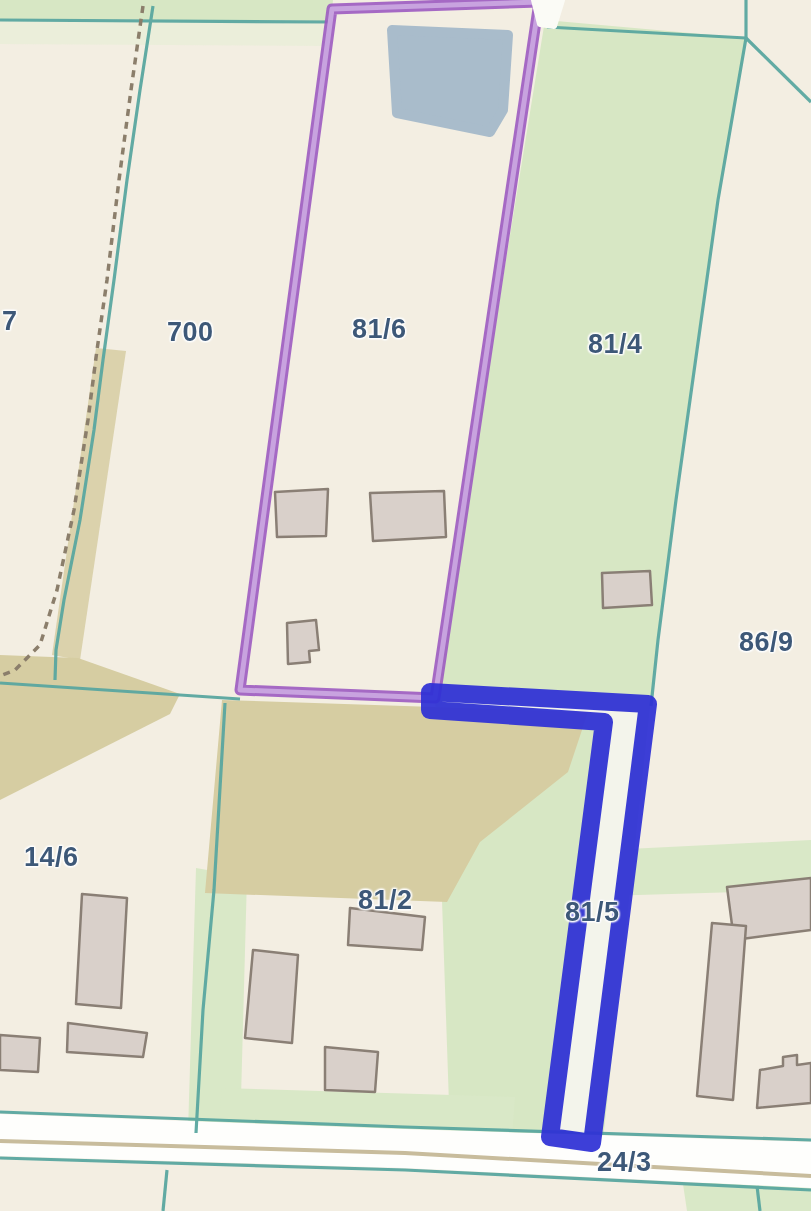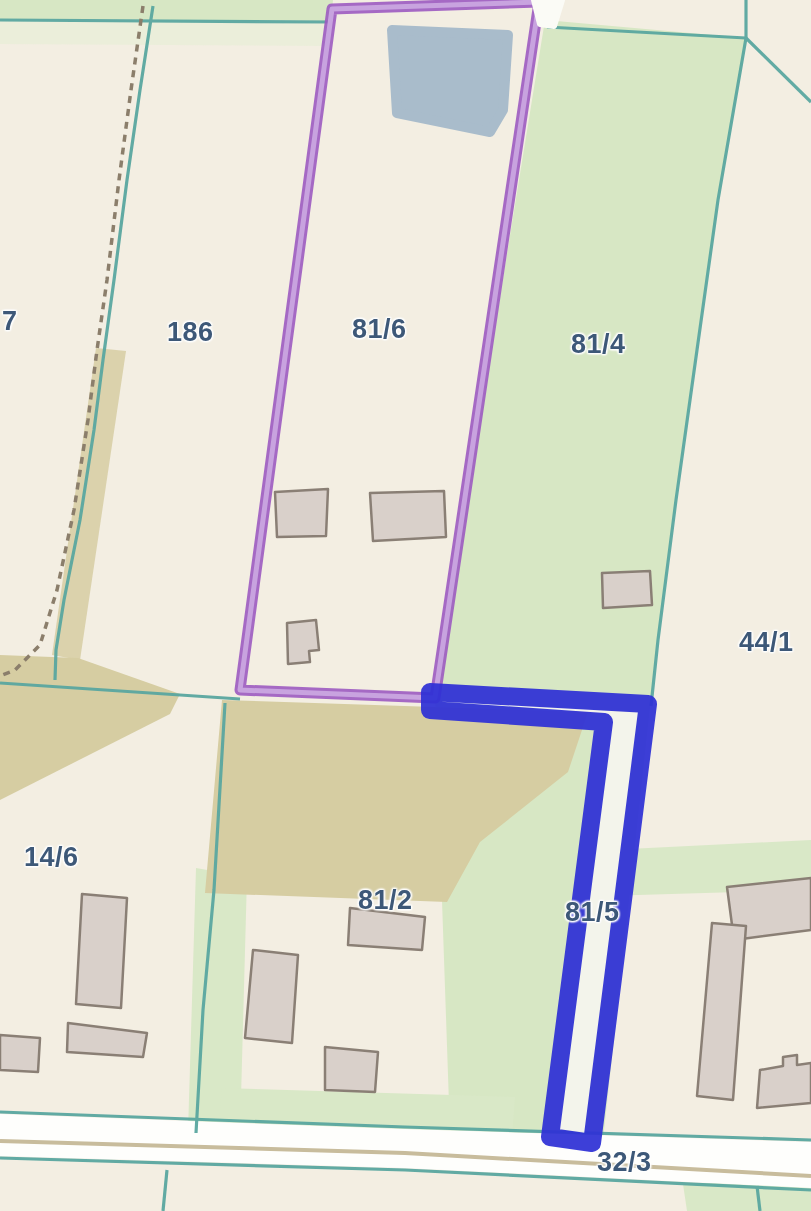--- a/index.html
+++ b/index.html
@@ -78,22 +78,22 @@
       <path d="M332,9 L539,2 L435,698 L240,690 Z" fill="none" stroke="#9c5ac1" stroke-width="11" stroke-linejoin="round" opacity="0.9"></path>
       <path d="M332,9 L539,2 L435,698 L240,690 Z" fill="none" stroke="#c9a6e0" stroke-width="5" stroke-linejoin="round" opacity="0.95"></path>
     </g>
 
     <polygon points="534,0 562,0 554,26 540,24" fill="#fbfbf6" stroke="#fbfbf6" stroke-width="6" stroke-linejoin="round"></polygon>
 
     <path d="M430,692 L648,704 L592,1143 L550,1137 L604,722 L430,710 Z" fill="#f6f5ee" stroke="#2f31d6" stroke-width="18" stroke-linejoin="round" opacity="0.93"></path>
   </svg>
 
   <div class="parcel-label" style="left:2px;top:306px">7</div>
-  <div class="parcel-label" style="left:167px;top:317px">186</div>
+  <div class="parcel-label" style="left:167px;top:317px">700</div>
   <div class="parcel-label" style="left:352px;top:314px">81/6</div>
-  <div class="parcel-label" style="left:571px;top:329px">81/4</div>
-  <div class="parcel-label" style="left:739px;top:627px">44/1</div>
+  <div class="parcel-label" style="left:588px;top:329px">81/4</div>
+  <div class="parcel-label" style="left:739px;top:627px">86/9</div>
   <div class="parcel-label" style="left:24px;top:842px">14/6</div>
   <div class="parcel-label" style="left:358px;top:885px">81/2</div>
   <div class="parcel-label" style="left:565px;top:897px">81/5</div>
-  <div class="parcel-label" style="left:597px;top:1147px">32/3</div>
+  <div class="parcel-label" style="left:597px;top:1147px">24/3</div>
 
 </div>
 
 </body></html>

